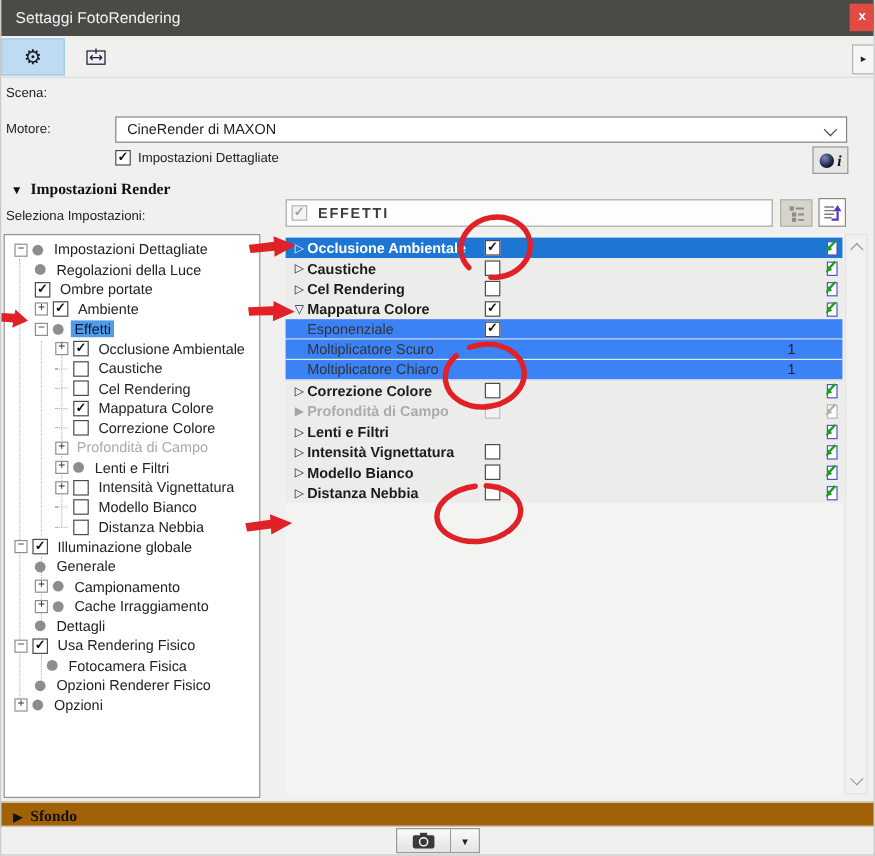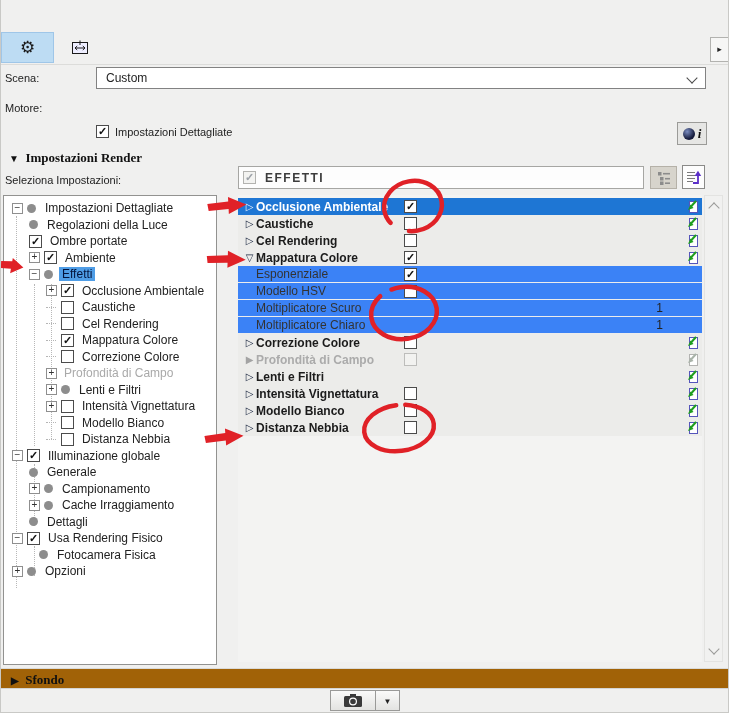--- a/index.html
+++ b/index.html
@@ -88,42 +88,46 @@
           display:flex;align-items:center;justify-content:center;}
   .camarrow{width:24px;height:21px;background:linear-gradient(#fafaf9,#e3e3e1);border:1px solid #9a9a98;border-left:none;
             box-sizing:border-box;text-align:center;font-size:8px;color:#222;line-height:21px;}
   .overlay{position:absolute;left:0;top:0;pointer-events:none;}
 </style>
 </head>
 <body>
 
 <div id="win">
 
+  <div class="titlebar">
+    <span class="titletext">Settaggi FotoRendering</span>
+    <div class="closebtn">x</div>
+  </div>
 
   <div class="toolbar">
     <div class="tab sel" style="left:0;">
       <span class="gear">⚙</span>
     </div>
     <div class="tab" style="left:53px;">
       <svg width="19" height="16" viewBox="0 0 19 16">
         <rect x="1.5" y="2.5" width="15" height="11" fill="#eef" stroke="#1b1b1b"></rect>
         <line x1="9" y1="0.5" x2="9" y2="5" stroke="#1b1b1b"></line>
         <path d="M4 8 H14 M4 8 l2.2 -2 M4 8 l2.2 2 M14 8 l-2.2 -2 M14 8 l-2.2 2" stroke="#1b1b1b" fill="none"></path>
       </svg>
     </div>
     <div class="tbright">▸</div>
   </div>
 
   <span class="flabel" style="left:4px;top:72px;">Scena:</span>
-  <div class="combo" style="top:67px;">
-    <span class="val">Custom</span>
+
+  <span class="flabel" style="left:4px;top:102px;">Motore:</span>
+  <div class="combo" style="top:97px;">
+    <span class="val">CineRender di MAXON</span>
     <span class="chev"></span>
   </div>
-
-  <span class="flabel" style="left:4px;top:102px;">Motore:</span>
 
   <div class="cb" style="position:absolute;left:95px;top:125px;">✓</div>
   <span class="flabel" style="left:114px;top:126px;">Impostazioni Dettagliate</span>
   <div class="infobtn">
     <span class="sphere"></span>
     <span class="i">i</span>
   </div>
 
   <span class="sechdr" style="left:8px;top:150px;">
     <span class="tri">▼</span>&nbsp;
@@ -257,20 +261,24 @@
         </div>
         <div class="trow" style="padding-left: 8px;">
           <span class="texp">−</span>
           <span class="tcheck">✓</span>
           <span class="tlabel">Usa Rendering Fisico</span>
         </div>
         <div class="trow" style="padding-left: 35px;">
           <span class="tbullet"></span>
           <span class="tlabel">Fotocamera Fisica</span>
         </div>
+        <div class="trow" style="padding-left: 25px;">
+          <span class="tbullet"></span>
+          <span class="tlabel">Opzioni Renderer Fisico</span>
+        </div>
         <div class="trow" style="padding-left: 8px;">
           <span class="texp">+</span>
           <span class="tbullet"></span>
           <span class="tlabel">Opzioni</span>
         </div>
       </div>
   </div>
 
   <div class="rightbg"></div>
   <div class="rows">
@@ -310,24 +318,20 @@
         <span class="pcheck">✓</span>
         <span class="ticon"><svg width="13" height="14" viewBox="0 0 13 14">
             <rect x="3.5" y="1.5" width="8" height="11" fill="#fff" stroke="#5555bb"></rect>
             <path d="M10 1 L5 6.5" stroke="#1e9e1e" stroke-width="2" fill="none"></path>
             <path d="M2 10 L7.5 8 L4.5 4.5 Z" fill="#1e9e1e"></path>
           </svg></span>
       </div>
       <div class="prow sub">
         <span class="plabel">Esponenziale</span>
         <span class="pcheck">✓</span>
-      </div>
-      <div class="prow sub">
-        <span class="plabel">Modello HSV</span>
-        <span class="pcheck"></span>
       </div>
       <div class="prow sub">
         <span class="plabel">Moltiplicatore Scuro</span>
         <span class="pval">1</span>
       </div>
       <div class="prow sub">
         <span class="plabel">Moltiplicatore Chiaro</span>
         <span class="pval">1</span>
       </div>
       <div class="prow group">

